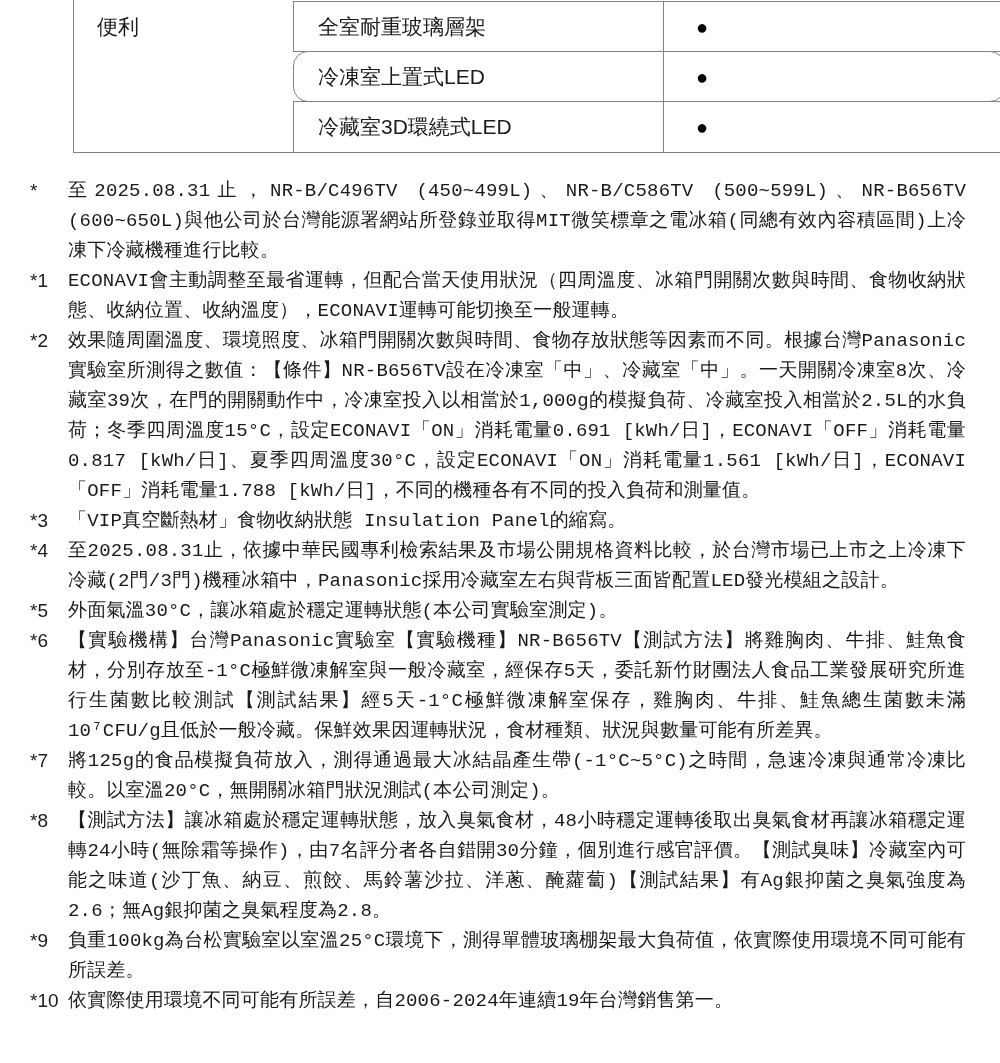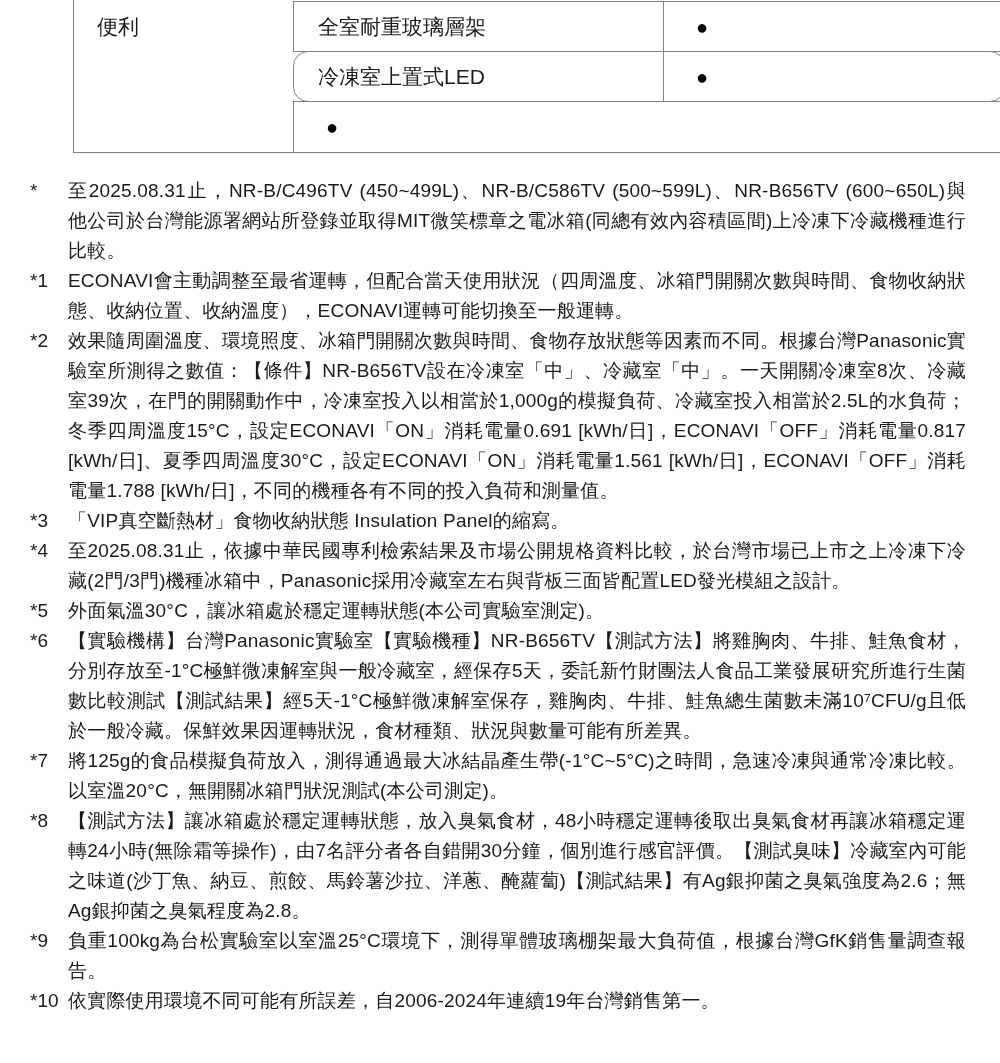--- a/index.html
+++ b/index.html
@@ -78,20 +78,21 @@
     line-height: 30px;
   }
   .fn-marker {
     flex: 0 0 38px;
     width: 38px;
   }
   .fn-text {
     flex: 1;
     text-align: justify;
     letter-spacing: 0.2px;
+    font-family: Liberation Mono, monospace;
   }
 </style>
 </head>
 <body>
 
 <div class="page">
 
   <div class="spec-table">
     <div class="cat-cell">
       <span>便利</span>
@@ -109,20 +110,23 @@
     <div class="trow trow-1">
       <div class="fcell">
         <span>冷凍室上置式LED</span>
       </div>
       <div class="vcell">
         <span class="dot">●</span>
       </div>
     </div>
 
     <div class="trow trow-2">
+      <div class="fcell">
+        <span>冷藏室3D環繞式LED</span>
+      </div>
       <div class="vcell">
         <span class="dot">●</span>
       </div>
     </div>
   </div>
 
   <div class="footnotes">
 
     <div class="fn">
       <span class="fn-marker">*</span>
@@ -164,21 +168,21 @@
       <span class="fn-text">將125g的食品模擬負荷放入，測得通過最大冰結晶產生帶(-1°C~5°C)之時間，急速冷凍與通常冷凍比較。以室溫20°C，無開關冰箱門狀況測試(本公司測定)。</span>
     </div>
 
     <div class="fn">
       <span class="fn-marker">*8</span>
       <span class="fn-text">【測試方法】讓冰箱處於穩定運轉狀態，放入臭氣食材，48小時穩定運轉後取出臭氣食材再讓冰箱穩定運轉24小時(無除霜等操作)，由7名評分者各自錯開30分鐘，個別進行感官評價。【測試臭味】冷藏室內可能之味道(沙丁魚、納豆、煎餃、馬鈴薯沙拉、洋蔥、醃蘿蔔)【測試結果】有Ag銀抑菌之臭氣強度為2.6；無Ag銀抑菌之臭氣程度為2.8。</span>
     </div>
 
     <div class="fn">
       <span class="fn-marker">*9</span>
-      <span class="fn-text">負重100kg為台松實驗室以室溫25°C環境下，測得單體玻璃棚架最大負荷值，根據台灣GfK銷售量調查報告。</span>
+      <span class="fn-text">負重100kg為台松實驗室以室溫25°C環境下，測得單體玻璃棚架最大負荷值，依實際使用環境不同可能有所誤差。</span>
     </div>
 
     <div class="fn">
       <span class="fn-marker">*10</span>
       <span class="fn-text">依實際使用環境不同可能有所誤差，自2006-2024年連續19年台灣銷售第一。</span>
     </div>
 
   </div>
 </div>
 

